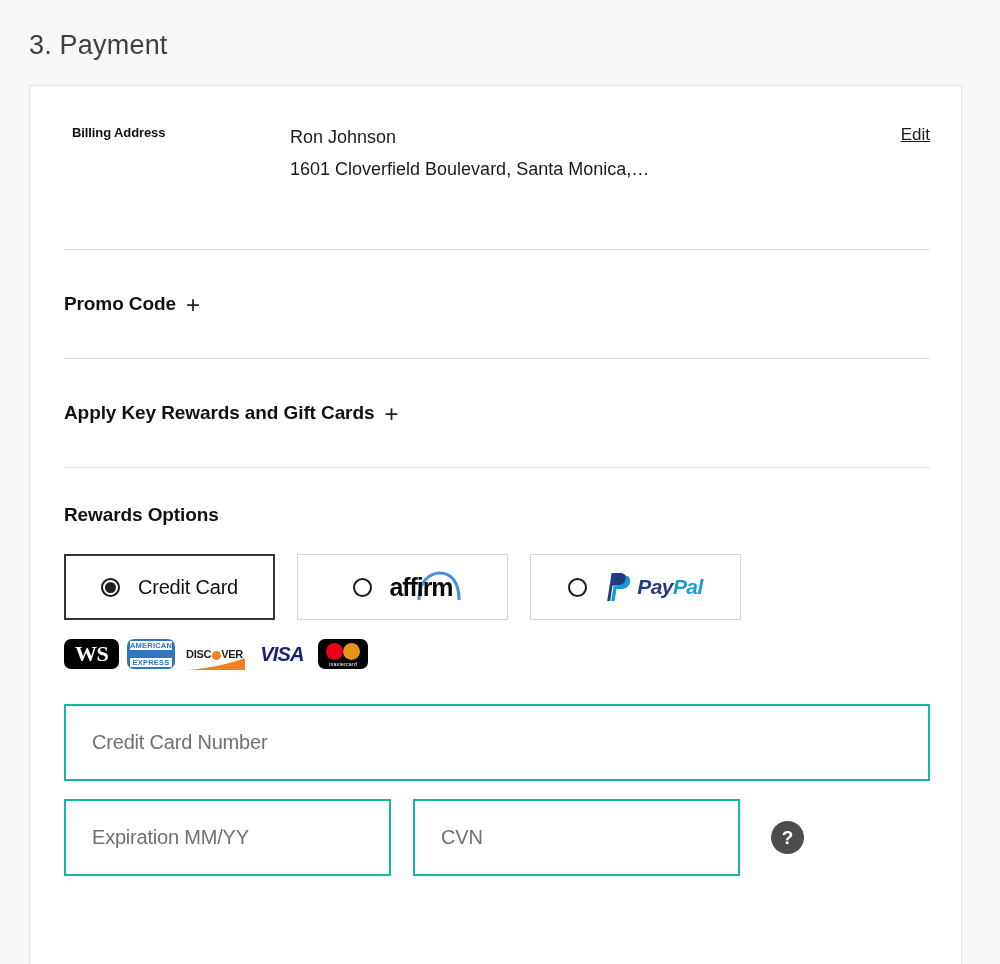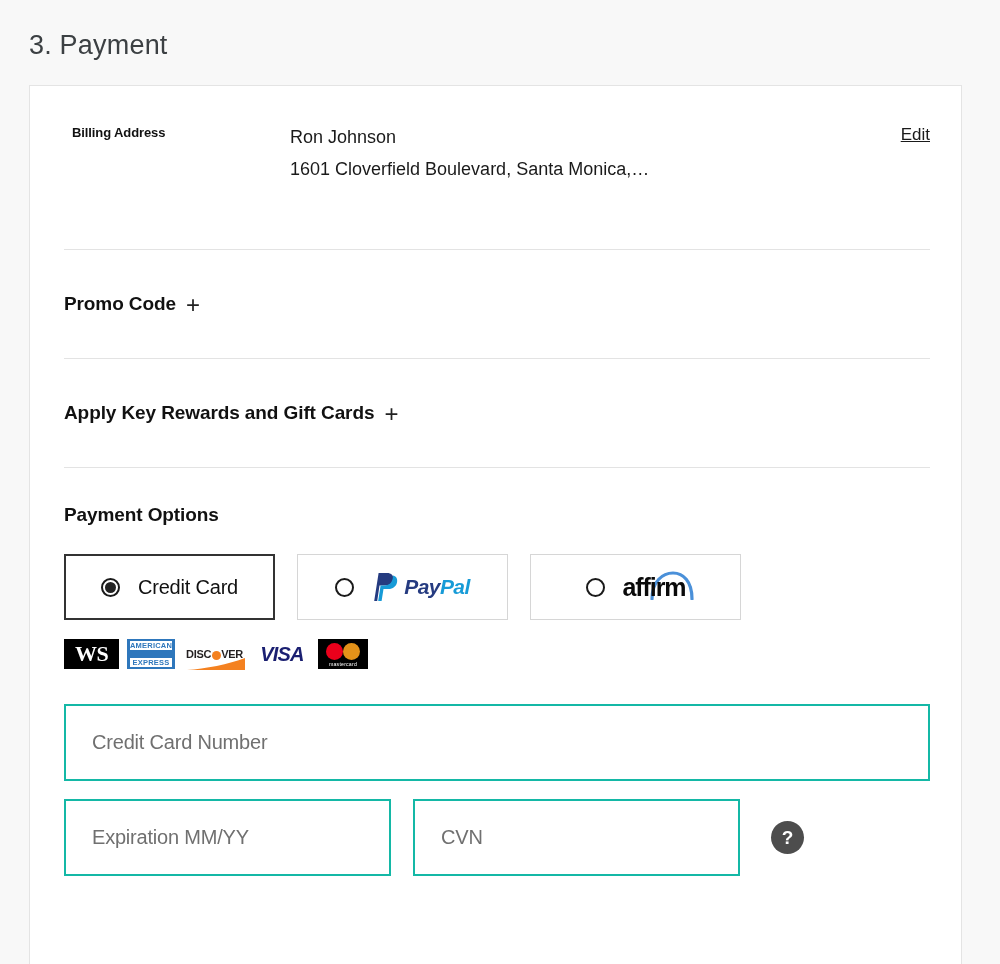--- a/index.html
+++ b/index.html
@@ -92,21 +92,21 @@
   
   .affirm-logo { position: relative; display: inline-flex; align-items: flex-end; }
   .affirm-text {
     font-size: 25px; font-weight: 700; color: #0a0a0a; letter-spacing: -1.1px;
     position: relative; z-index: 2;
   }
   .affirm-arc { position: absolute; right: -9px; bottom: 2px; width: 44px; height: 30px; z-index: 1; }
 
   
   .brands { display: flex; align-items: center; gap: 8px; margin-top: 18px; height: 32px; }
-  .brand { height: 30px; display: flex; align-items: center; justify-content: center; flex: none; }
+  .brand { height: 30px; display: flex; align-items: center; justify-content: center; flex: none; border-radius: 7px; }
 
   .brand-ws {
     width: 55px; background: #000; color: #fff;
     font-family: "Liberation Serif", serif; font-weight: 700; font-size: 22px;
     letter-spacing: -.5px;
   }
   .brand-amex {
     width: 48px; background: #2e77bc; flex-direction: column; gap: 8px;
     padding: 4px 3px;
   }
@@ -189,62 +189,62 @@
       <div class="expand-row">
         <span class="expand-label">
           <span>Apply Key Rewards and Gift Cards</span>
           <span class="plus">+</span>
         </span>
       </div>
 
       <div class="divider"></div>
 
       <div class="pay-opts">
-        <div class="pay-opts-title">Payment Options</div>
+        <div class="pay-opts-title">Rewards Options</div>
 
         <div class="tiles">
 
           <div class="tile selected">
             <span class="tile-inner">
               <span class="radio checked"></span>
               <span class="tile-label">Credit Card</span>
+            </span>
+          </div>
+
+          <div class="tile">
+            <span class="tile-inner">
+              <span class="radio"></span>
+              <span class="affirm-logo">
+                <span class="affirm-text">affirm</span>
+                <span class="affirm-arc">
+                  <svg width="44" height="30" viewBox="0 0 44 30" xmlns="http://www.w3.org/2000/svg">
+                    <path d="M2 29 C2 11 13 3 23 3 C33 3 42 11 42 29" fill="none" stroke="#4a90d9" stroke-width="3.2" stroke-linecap="round"></path>
+                  </svg>
+                </span>
+              </span>
             </span>
           </div>
 
           <div class="tile">
             <span class="tile-inner">
               <span class="radio"></span>
               <span class="paypal-logo">
                 <span class="pp-mark">
                   <svg width="27" height="30" viewBox="0 0 27 30" xmlns="http://www.w3.org/2000/svg">
                     <path d="M5.2 29 L7.5 13.5 L13.5 13.5 C18 13.5 20.6 11 21.2 7.5 C21.9 3.4 19.3 1 15 1 L6.6 1 L2.2 29 Z" fill="#253b80"></path>
                     <path d="M9.6 29 L11.5 17 L16.3 17 C21 17 24.4 14.3 25.1 10 C25.7 6.4 23.9 4.2 20.8 3.6 C21.4 6.9 19.4 13.5 13.2 13.5 L8.6 13.5 L6.2 29 Z" fill="#179bd7"></path>
                   </svg>
                 </span>
                 <span class="pp-text">
                   <span class="pp-pay">Pay</span><span class="pp-pal">Pal</span>
                 </span>
               </span>
             </span>
           </div>
 
-          <div class="tile">
-            <span class="tile-inner">
-              <span class="radio"></span>
-              <span class="affirm-logo">
-                <span class="affirm-text">affirm</span>
-                <span class="affirm-arc">
-                  <svg width="44" height="30" viewBox="0 0 44 30" xmlns="http://www.w3.org/2000/svg">
-                    <path d="M2 29 C2 11 13 3 23 3 C33 3 42 11 42 29" fill="none" stroke="#4a90d9" stroke-width="3.2" stroke-linecap="round"></path>
-                  </svg>
-                </span>
-              </span>
-            </span>
-          </div>
-
         </div>
 
         <div class="brands">
 
           <div class="brand brand-ws">WS</div>
 
           <div class="brand brand-amex">
             <span class="amex-line">AMERICAN</span>
             <span class="amex-line">EXPRESS</span>
           </div>

